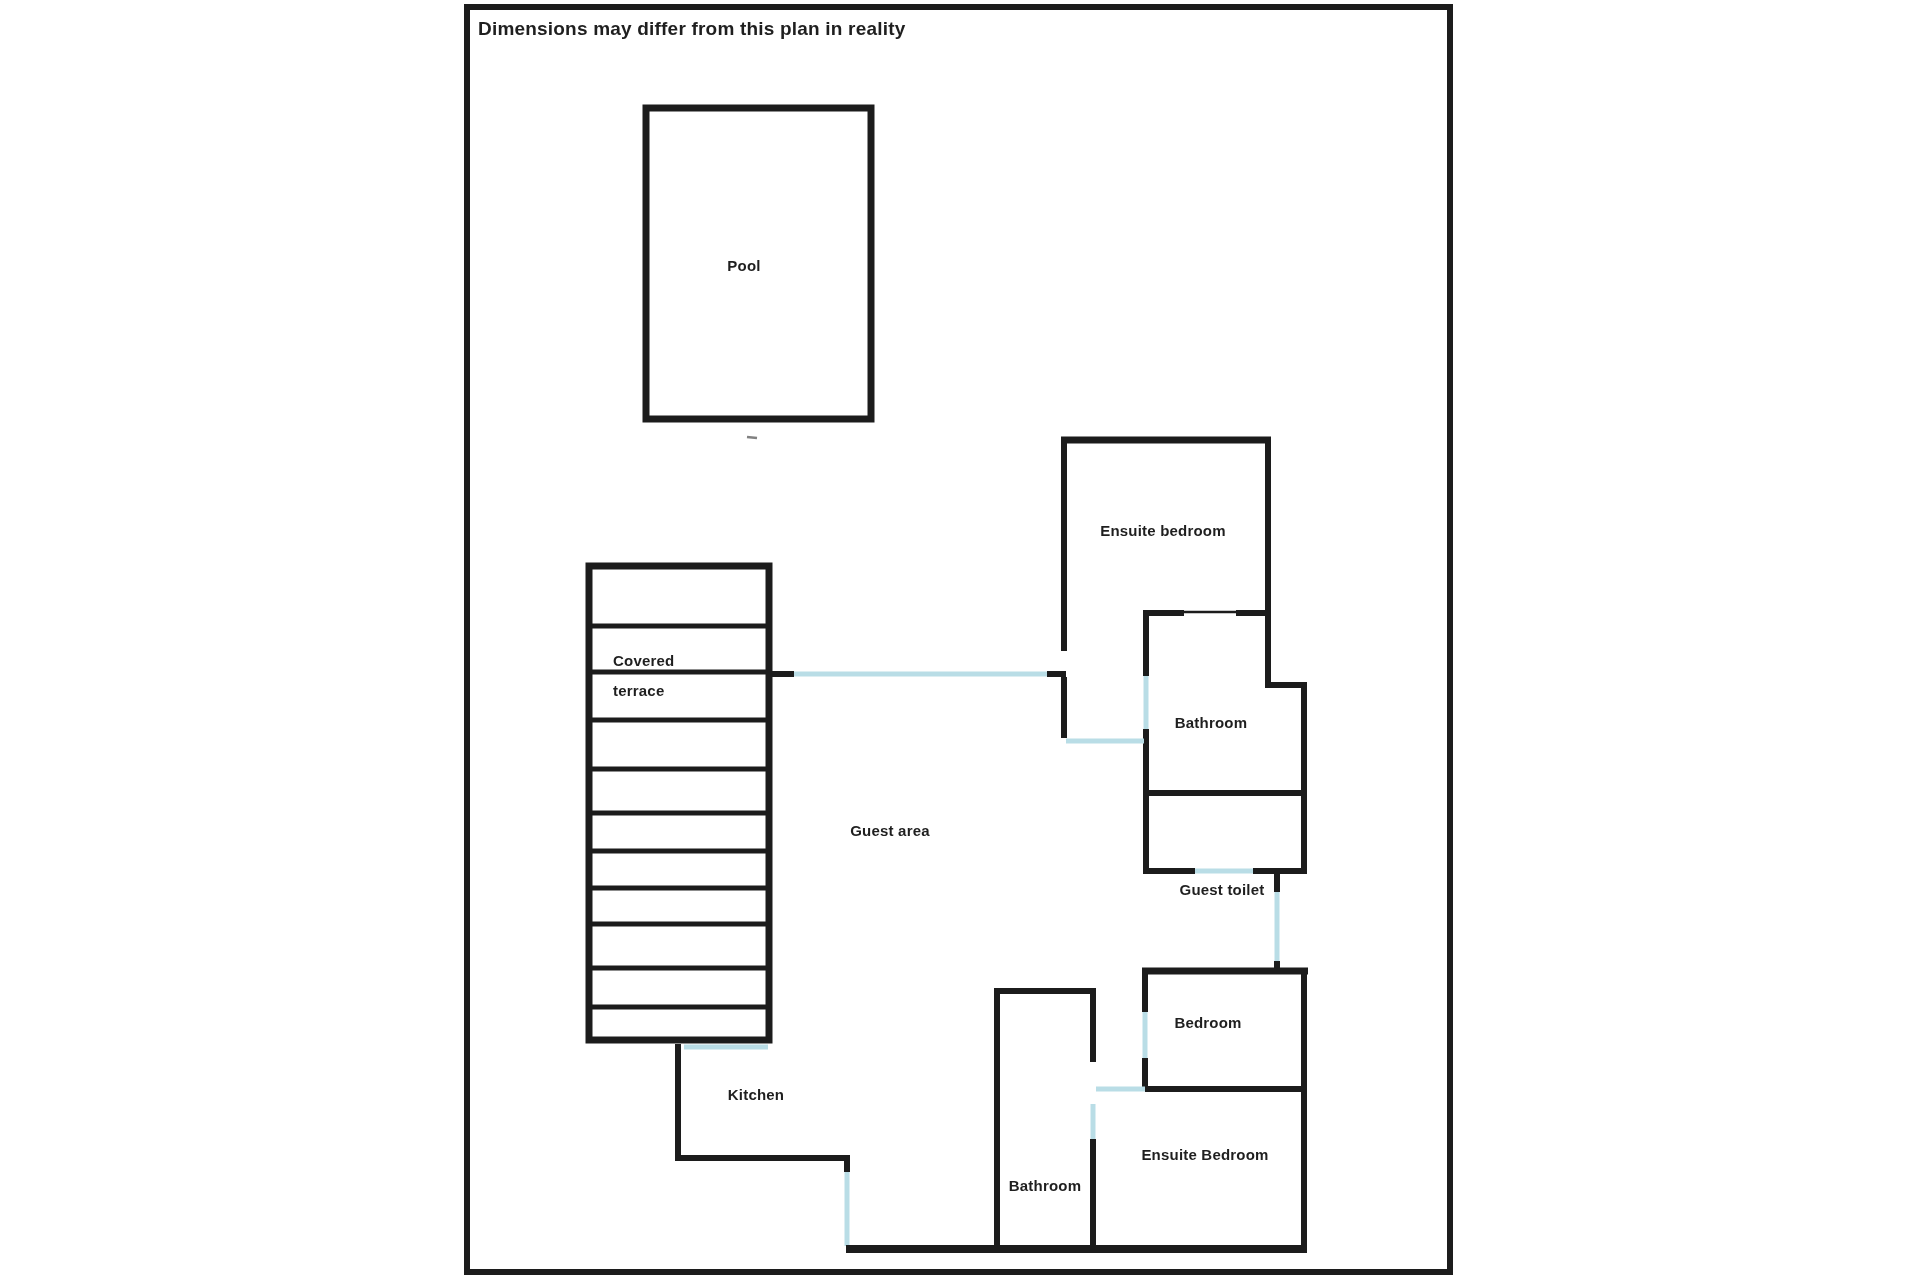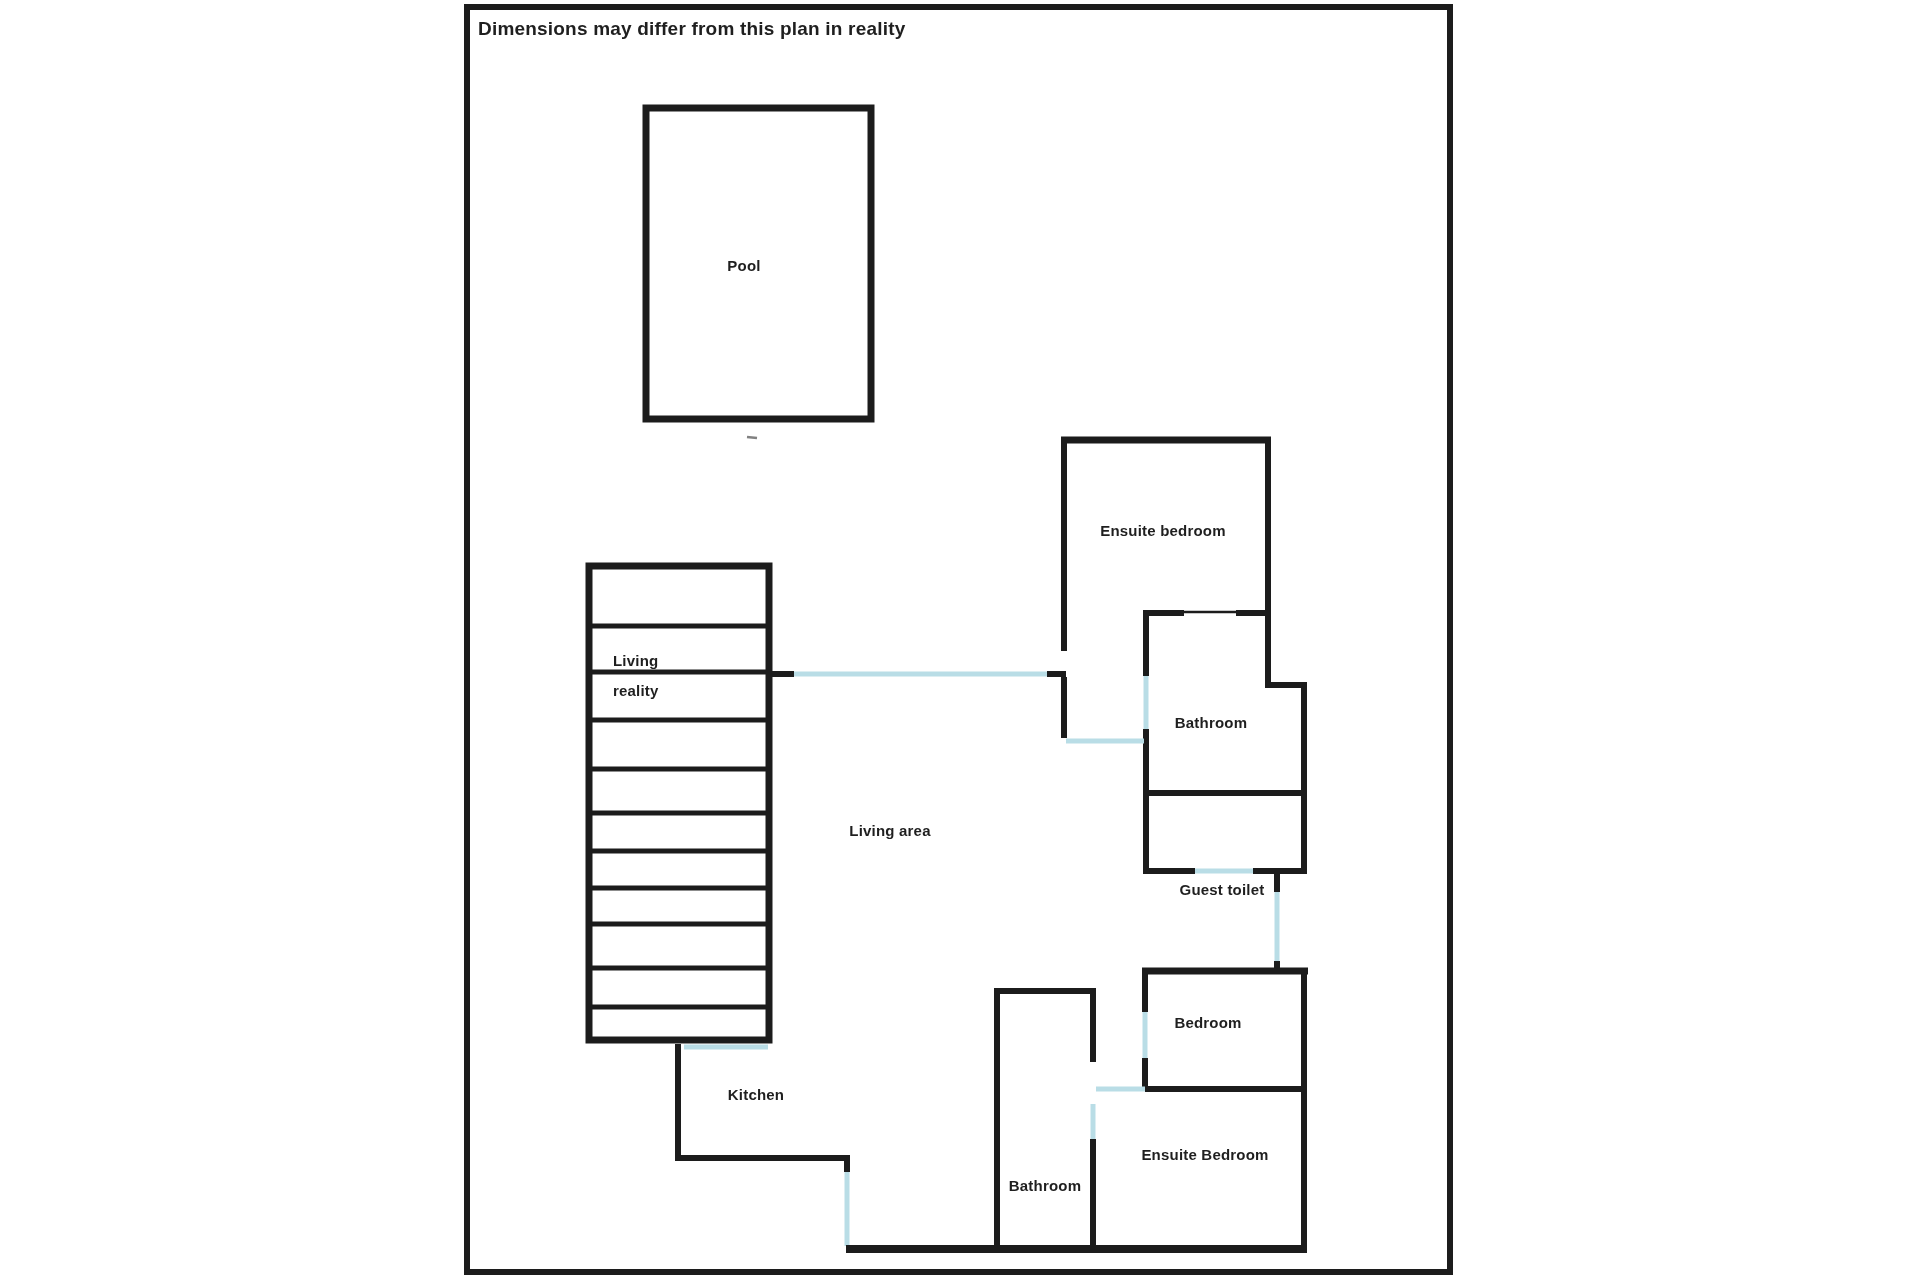--- a/index.html
+++ b/index.html
@@ -105,30 +105,30 @@
     <line class="w" x1="997" y1="991" x2="997" y2="1250" stroke-width="6"></line>
     <line class="w" x1="1093" y1="988" x2="1093" y2="1062" stroke-width="6"></line>
     <line class="d" x1="1093" y1="1104" x2="1093" y2="1139" stroke-width="5"></line>
     <line class="w" x1="1093" y1="1139" x2="1093" y2="1250" stroke-width="6"></line>
   </svg>
 
   <div class="lbl disclaimer left" style="left:478px;top:29px;">Dimensions may differ from this plan in reality</div>
 
   <div class="lbl" style="left:744px;top:265px;">Pool</div>
 
-  <div class="lbl left" style="left:613px;top:660px;">Living</div>
-  <div class="lbl left" style="left:613px;top:690px;">reality</div>
+  <div class="lbl left" style="left:613px;top:660px;">Covered</div>
+  <div class="lbl left" style="left:613px;top:690px;">terrace</div>
 
   <div class="lbl" style="left:1163px;top:530px;">Ensuite bedroom</div>
 
   <div class="lbl" style="left:1211px;top:722px;">Bathroom</div>
 
   <div class="lbl" style="left:1222px;top:841px;margin-top:48px;">Guest toilet</div>
 
-  <div class="lbl" style="left:890px;top:830px;">Living area</div>
+  <div class="lbl" style="left:890px;top:830px;">Guest area</div>
 
   <div class="lbl" style="left:1208px;top:1022px;">Bedroom</div>
 
   <div class="lbl" style="left:756px;top:1094px;">Kitchen</div>
 
   <div class="lbl" style="left:1205px;top:1154px;">Ensuite Bedroom</div>
 
   <div class="lbl" style="left:1045px;top:1185px;">Bathroom</div>
 
 </div>

